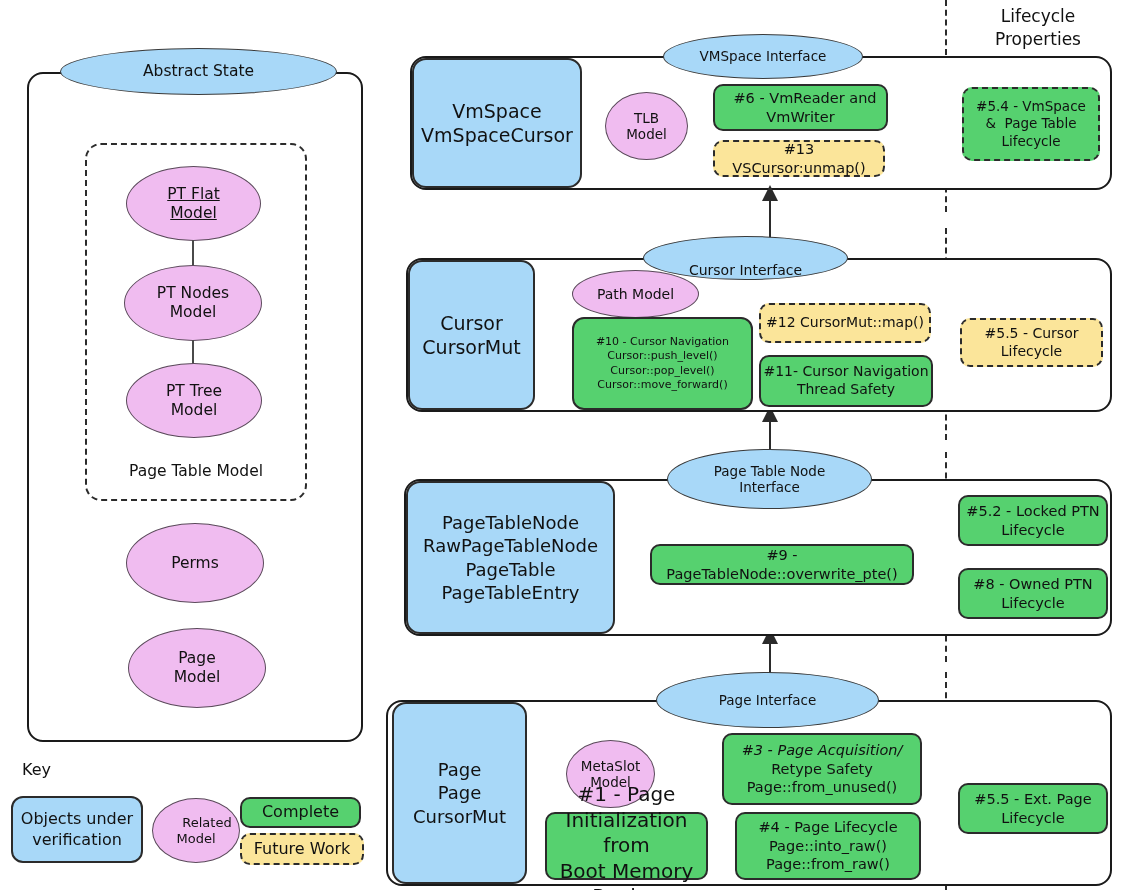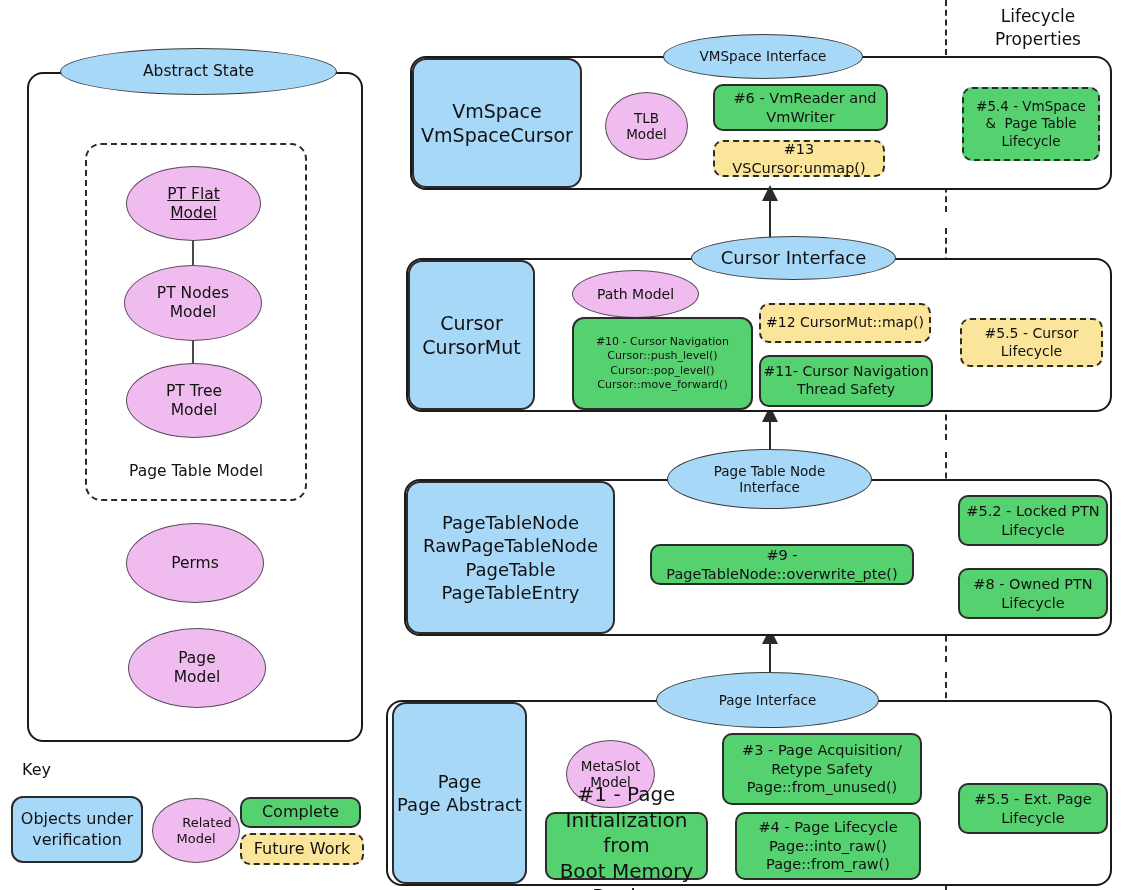--- a/index.html
+++ b/index.html
@@ -226,21 +226,21 @@
         <path d="M0.5,0.5 L8.5,4.5 L0.5,8.5 z" fill="#2b2b2b"></path>
       </marker>
     </defs>
     <line x1="770" y1="238" x2="770" y2="193" stroke="#2b2b2b" stroke-width="2" marker-end="url(#ah)"></line>
     <line x1="770" y1="460" x2="770" y2="414" stroke="#2b2b2b" stroke-width="2" marker-end="url(#ah)"></line>
     <line x1="770" y1="680" x2="770" y2="636" stroke="#2b2b2b" stroke-width="2" marker-end="url(#ah)"></line>
   </svg>
 
   <div class="container-outer" style="left:406px; top:258px; width:706px; height:154px;"></div>
 
-  <div class="ellipse" style="left:691px; top:236px; width:205px; height:44px; font-size:18px;">
+  <div class="ellipse" style="left:643px; top:236px; width:205px; height:44px; font-size:14px;align-items:flex-end;">
     <span>Cursor Interface</span>
   </div>
 
   <div class="rbox blue" style="left:408px; top:260px; width:127px; height:150px; font-size:19px;">
     <span>
       <span style="display:block;">Cursor</span>
       <span style="display:block;">CursorMut</span>
     </span>
   </div>
 
@@ -313,42 +313,42 @@
 
   <div class="container-outer" style="left:386px; top:700px; width:726px; height:186px;"></div>
 
   <div class="ellipse" style="left:656px; top:672px; width:223px; height:56px; font-size:13.5px;">
     <span>Page Interface</span>
   </div>
 
   <div class="rbox blue" style="left:392px; top:702px; width:135px; height:182px; font-size:18px;">
     <span>
       <span style="display:block;">Page</span>
-      <span style="display:block;">Page Abstract</span>
+      <span style="display:block;">Page CursorMut</span>
     </span>
   </div>
 
   <div class="ellipse pink" style="left:566px; top:740px; width:89px; height:68px; font-size:13.5px;align-items:center;">
     <span>
       <span style="display:block;">MetaSlot</span>
       <span style="display:block;">Model</span>
     </span>
   </div>
 
   <div class="rbox green" style="left:545px; top:812px; width:163px; height:68px; font-size:20px;">
     <span>
       <span style="display:block;">#1 - Page</span>
       <span style="display:block;">Initialization from</span>
       <span style="display:block;">Boot Memory Region</span>
     </span>
   </div>
 
   <div class="rbox green" style="left:722px; top:733px; width:200px; height:72px; font-size:14.5px;">
     <span>
-      <span style="display:block;">#3 - Page Acquisition/</span>
+      <span style="display:block;font-style:italic;">#3 - Page Acquisition/</span>
       <span style="display:block;">Retype Safety</span>
       <span style="display:block;">Page::from_unused()</span>
     </span>
   </div>
 
   <div class="rbox green" style="left:735px; top:812px; width:186px; height:68px; font-size:14.5px;">
     <span>
       <span style="display:block;">#4 - Page Lifecycle</span>
       <span style="display:block;">Page::into_raw()</span>
       <span style="display:block;">Page::from_raw()</span>

